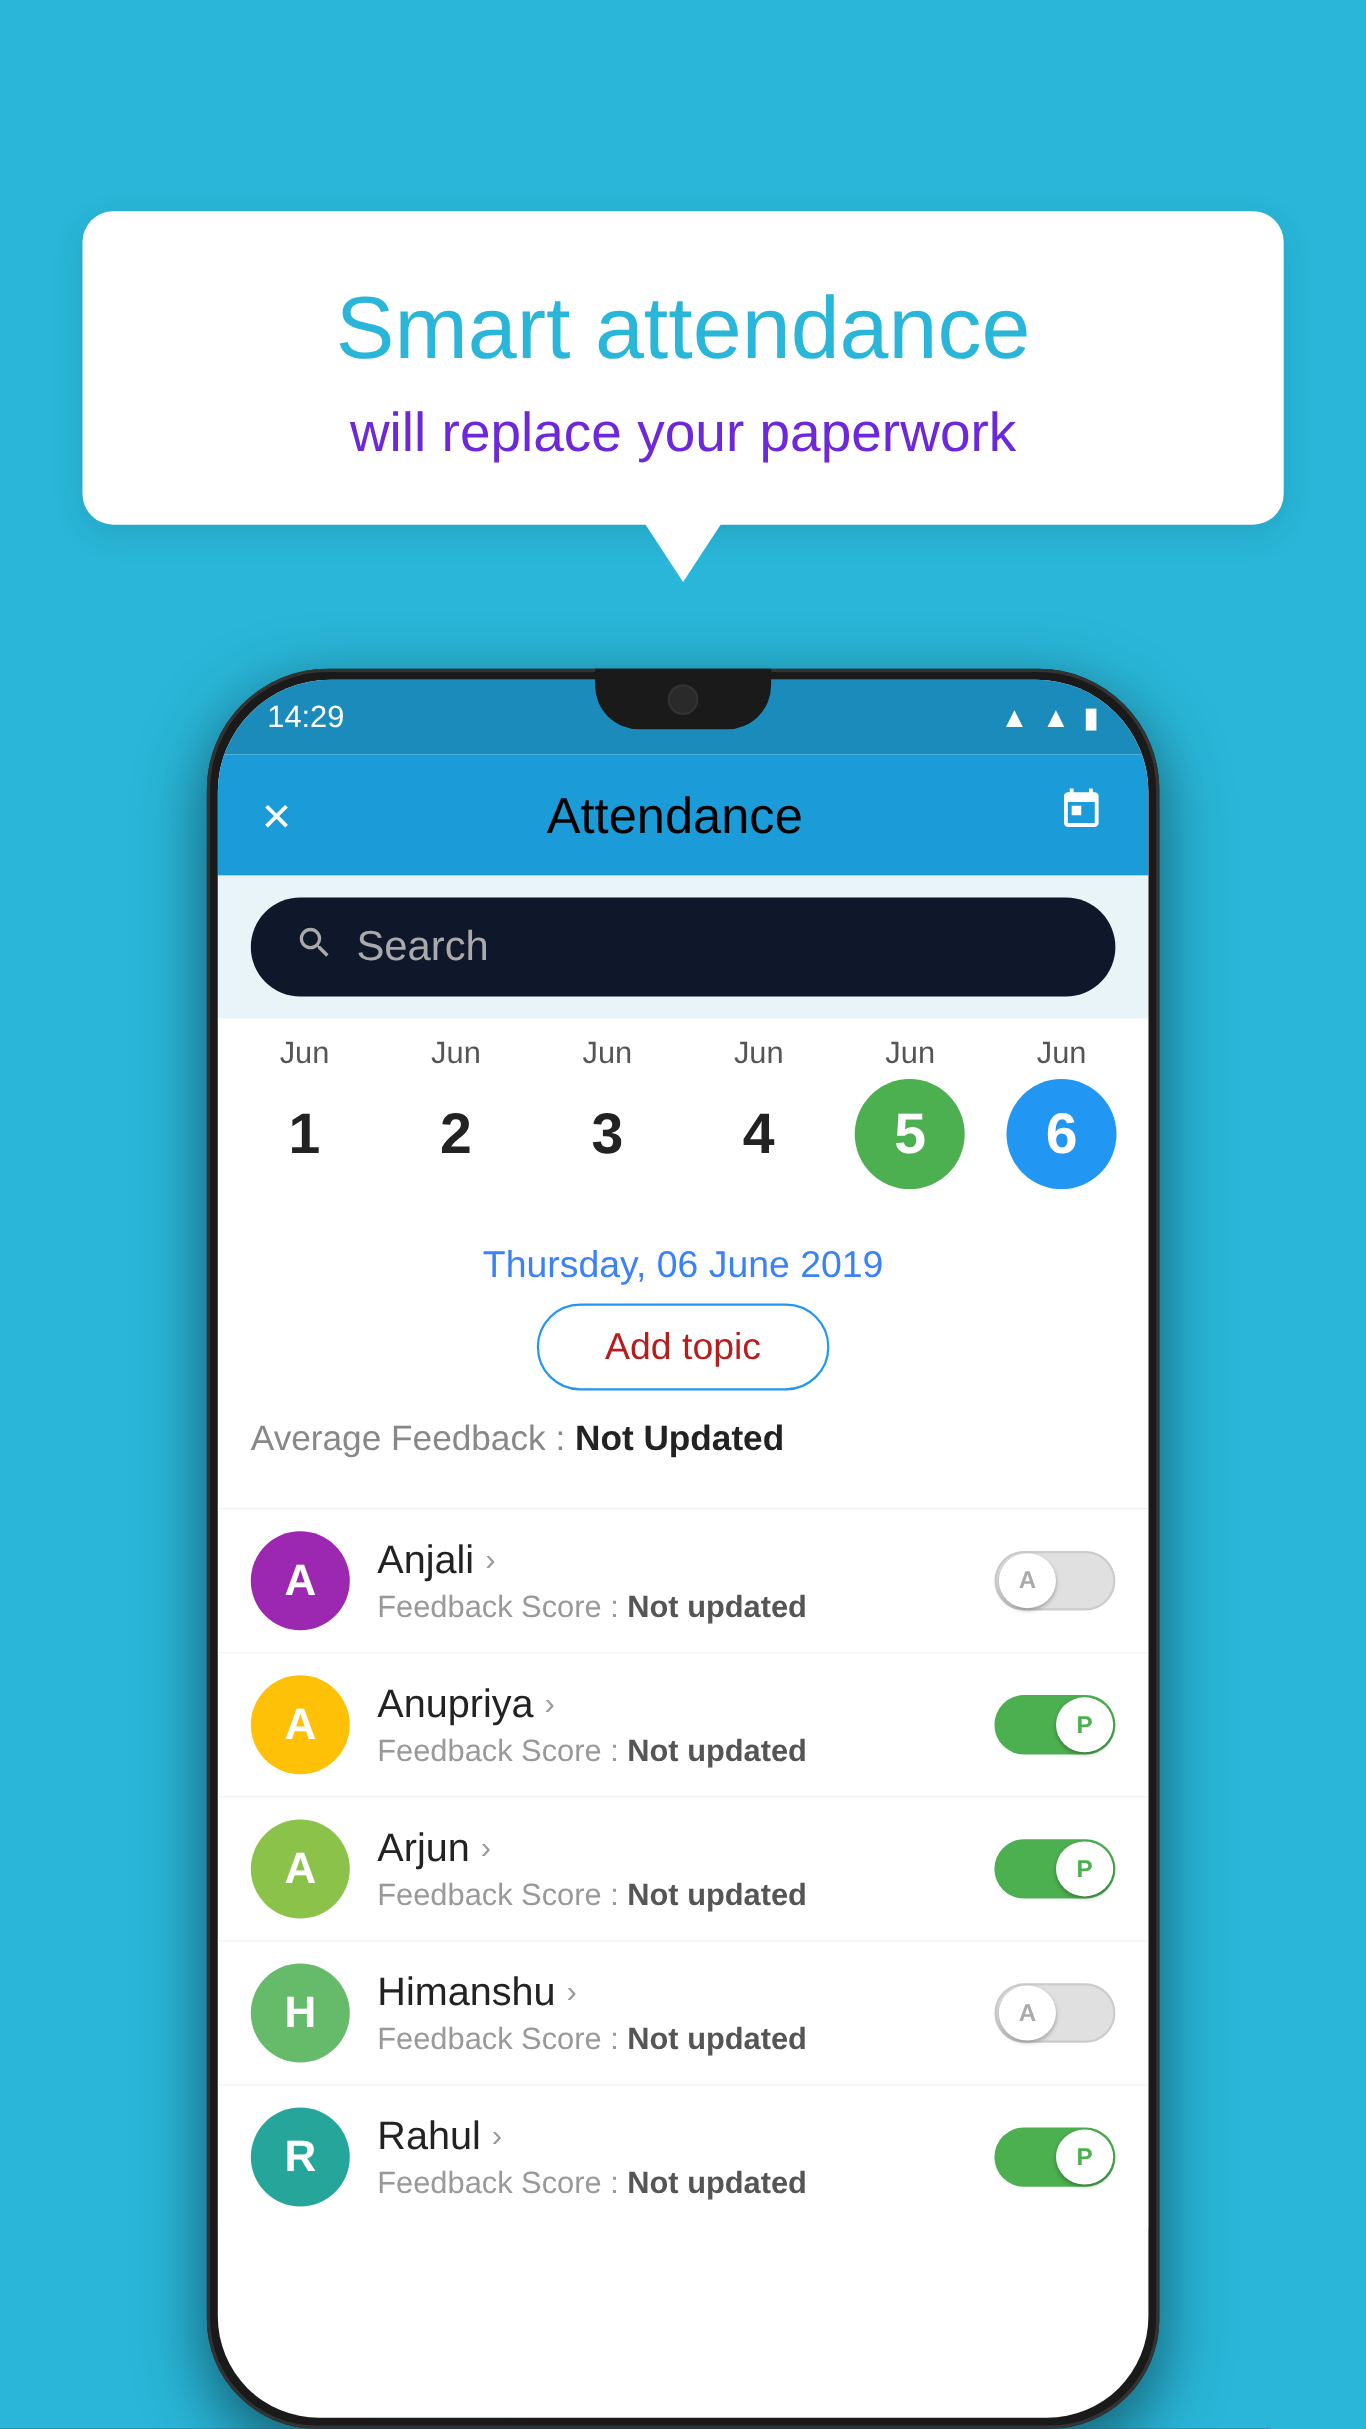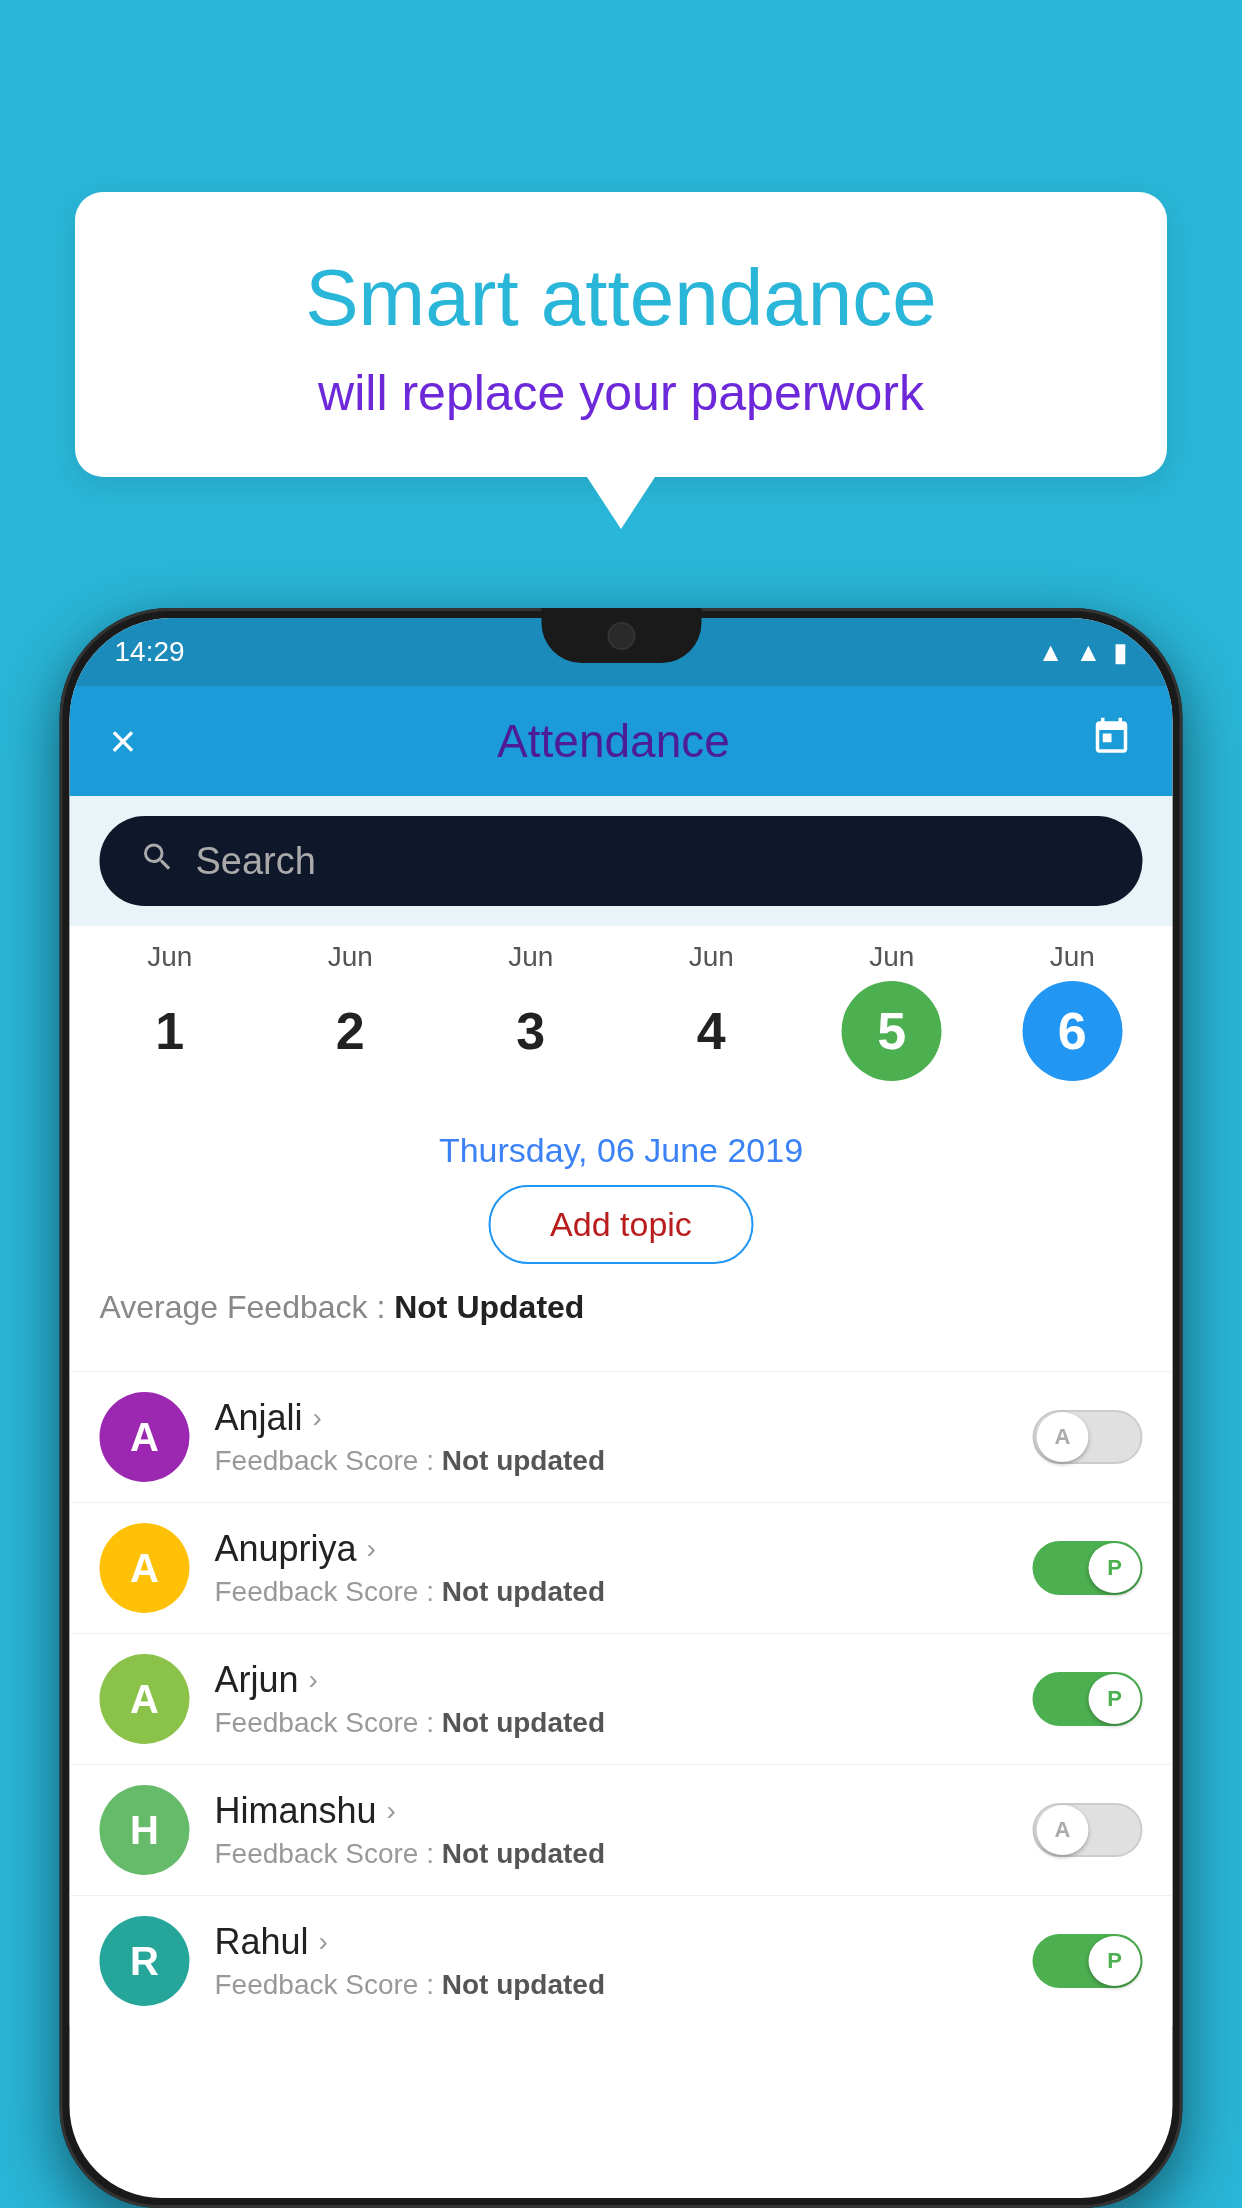--- a/index.html
+++ b/index.html
@@ -54,21 +54,21 @@
       color: #6d28d9;
       font-weight: 400;
     }
 
     
     .phone-frame {
       position: absolute;
       bottom: 0;
       left: 50%;
       transform: translateX(-50%);
-      width: 1123px;
+      width: 866px;
       height: 1600px;
     }
 
     .phone-outer {
       width: 100%;
       height: 100%;
       background: #1a1a1a;
       border-radius: 110px 110px 100px 100px;
       position: relative;
       box-shadow: 0 20px 60px rgba(0,0,0,0.5), inset 0 0 0 3px #333;
@@ -146,21 +146,21 @@
     }
 
     .header-close {
       color: white;
       font-size: 46px;
       font-weight: 300;
       cursor: pointer;
     }
 
     .header-title {
-      color: #4c1d95;
+      color: #000000;
       font-size: 46px;
       font-weight: 400;
     }
 
     .header-calendar {
       color: white;
       font-size: 40px;
     }
 
     

